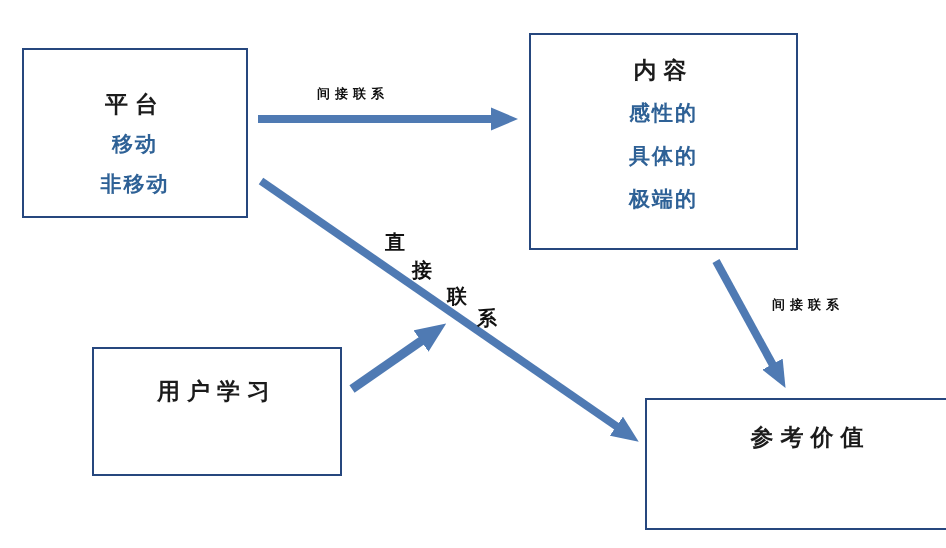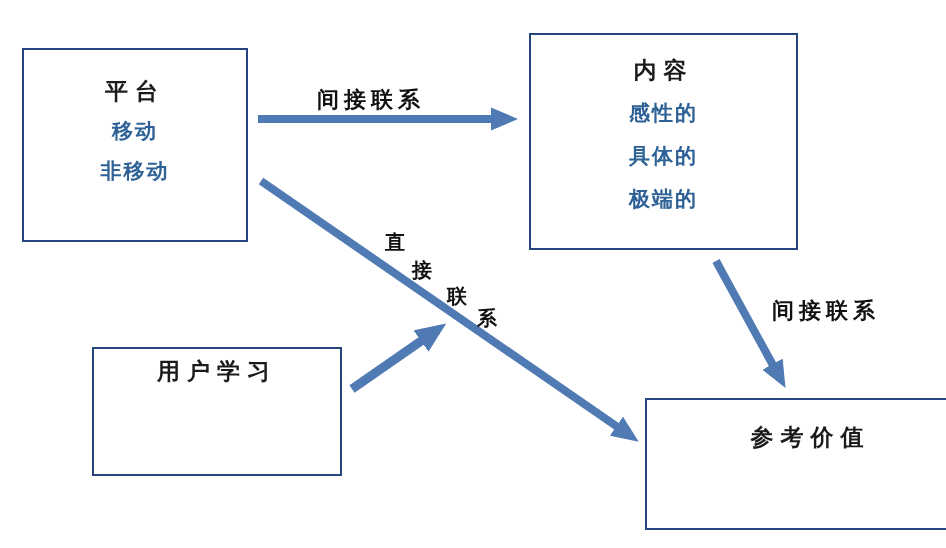--- a/index.html
+++ b/index.html
@@ -42,27 +42,27 @@
     white-space: nowrap;
   }
   .box .sub {
     font-size: 21px;
     font-weight: bold;
     color: var(--sub-text, #2e6196);
     letter-spacing: 2px;
     line-height: 26px;
     white-space: nowrap;
   }
-  #box-platform  { left: 22px;  top: 48px;  width: 226px; height: 194px; padding-top: 28px; row-gap: 14px; }
+  #box-platform  { left: 22px;  top: 48px;  width: 226px; height: 170px; padding-top: 41px; row-gap: 14px; }
   #box-content   { left: 529px; top: 33px;  width: 269px; height: 217px; padding-top: 22px; row-gap: 17px; }
-  #box-user      { left: 92px;  top: 347px; width: 250px; height: 129px; padding-top: 9px; row-gap: 15px; }
+  #box-user      { left: 92px;  top: 347px; width: 250px; height: 129px; padding-top: 29px; row-gap: 15px; }
   #box-reference { left: 645px; top: 398px; width: 331px; height: 132px; padding-top: 24px; row-gap: 15px; }
   .arrow-label {
     position: absolute;
-    font-size: 22px;
+    font-size: 13px;
     font-weight: bold;
     color: var(--label-text, #111111);
     letter-spacing: 5px;
     white-space: nowrap;
   }
   #label-top   { left: 317px; top: 85px; }
   #label-right { left: 772px; top: 296px; }
   .diag-char {
     position: absolute;
     font-size: 20px;

